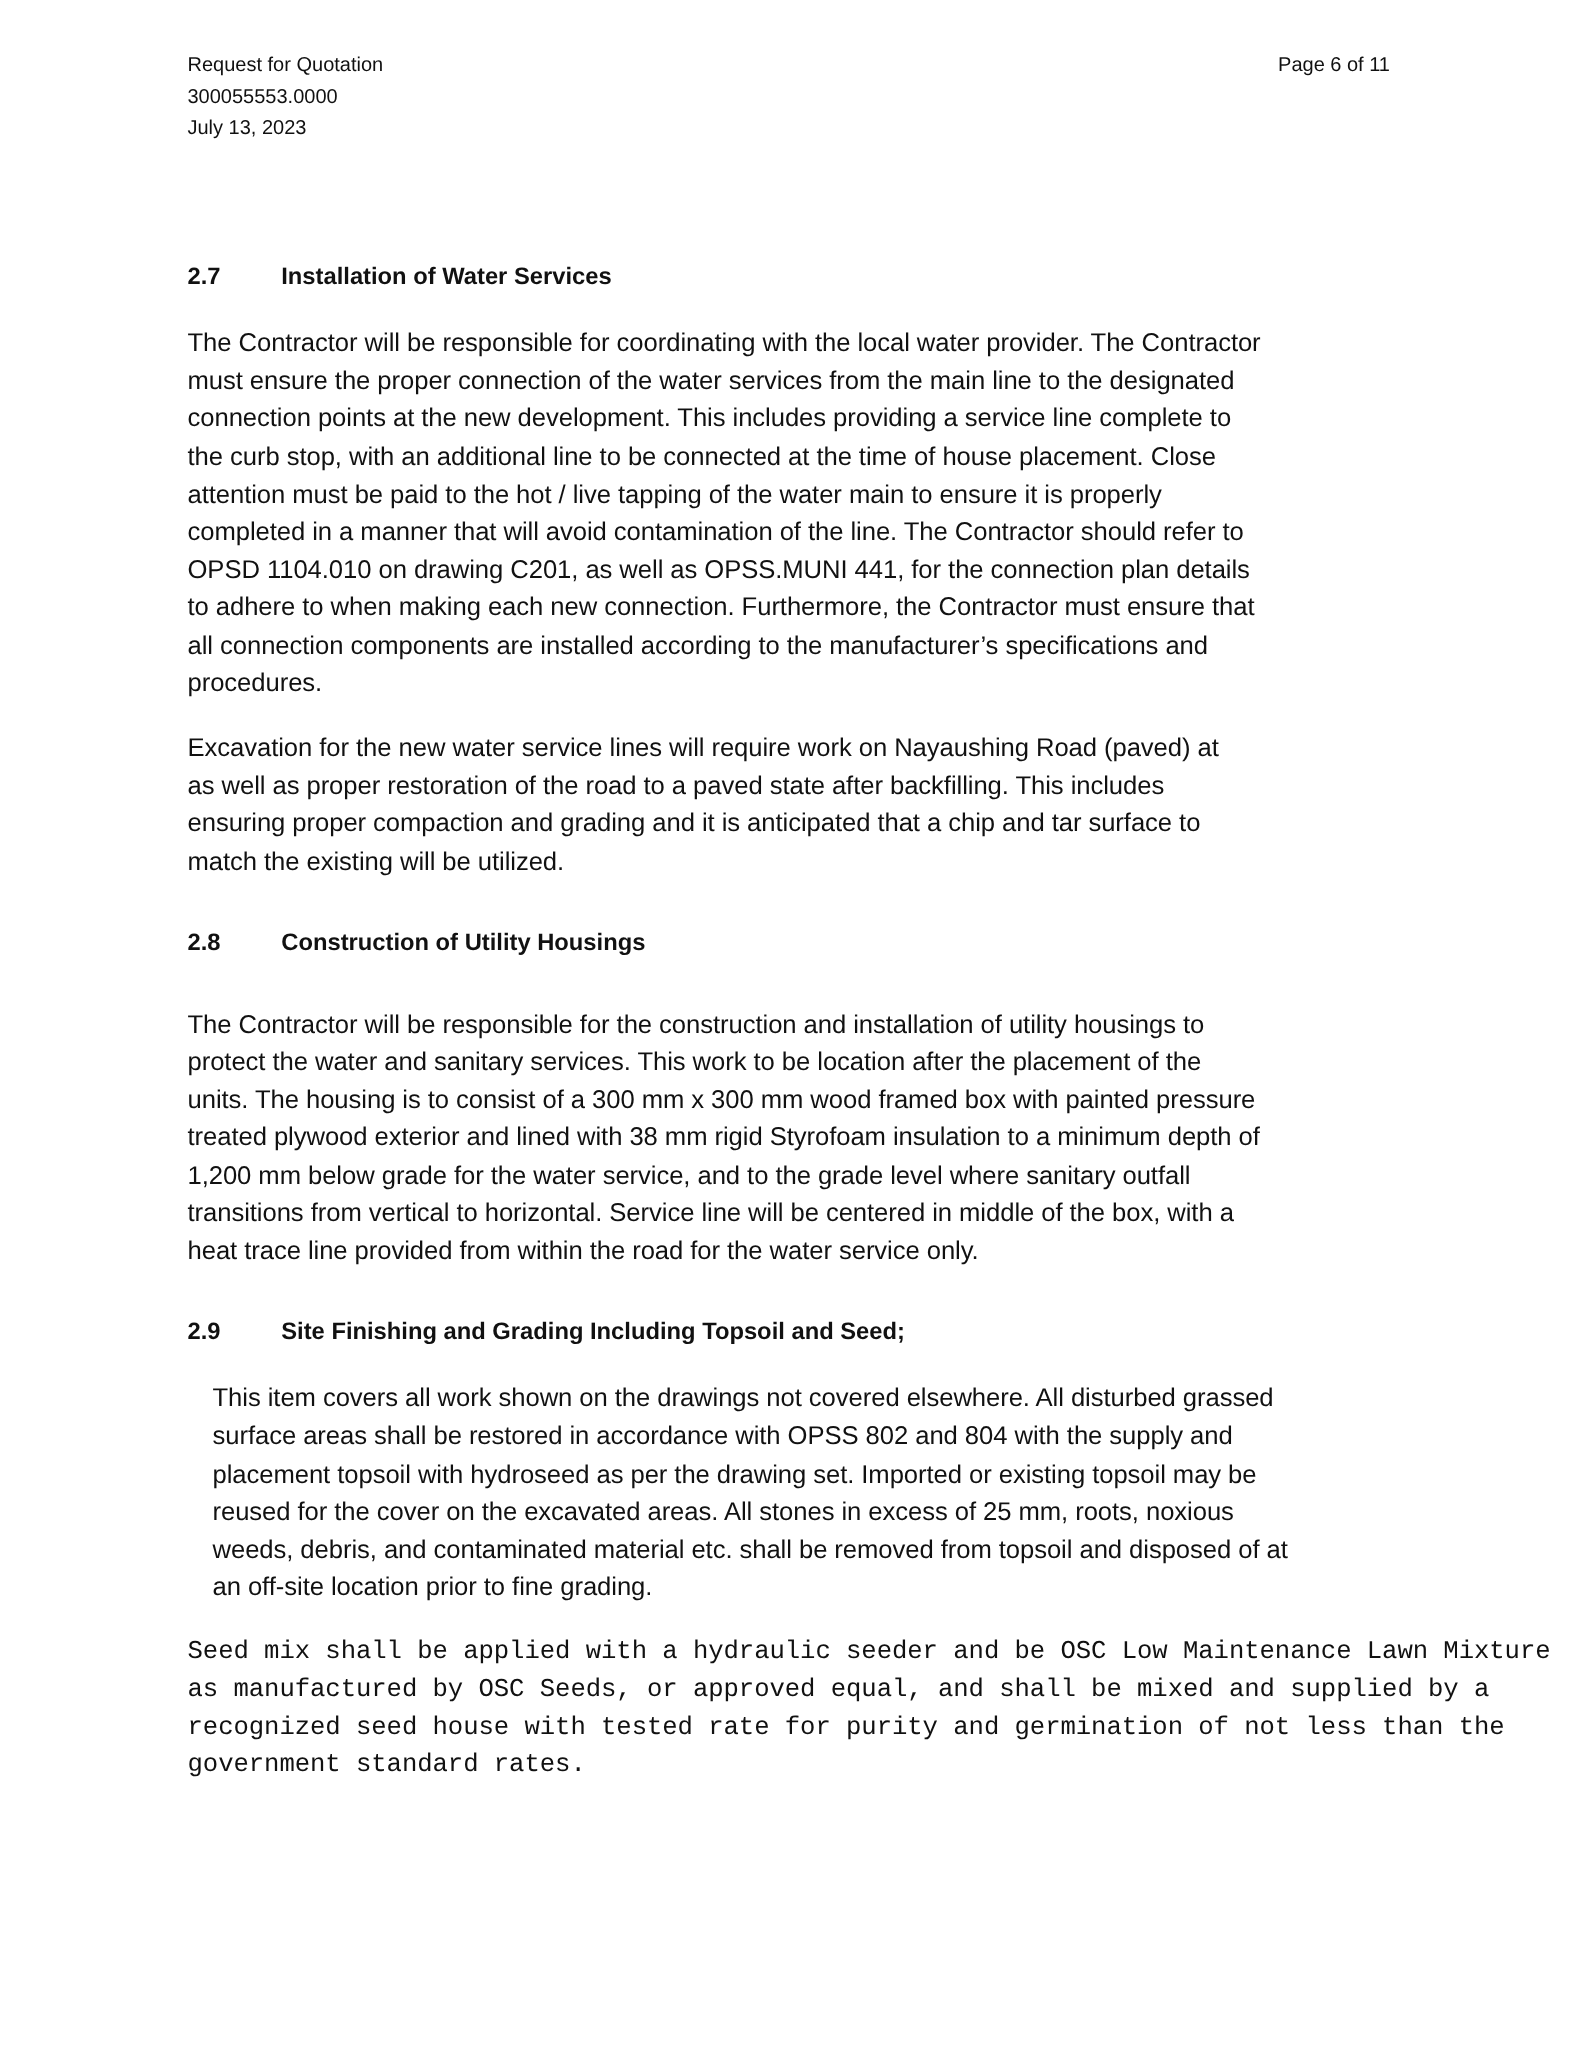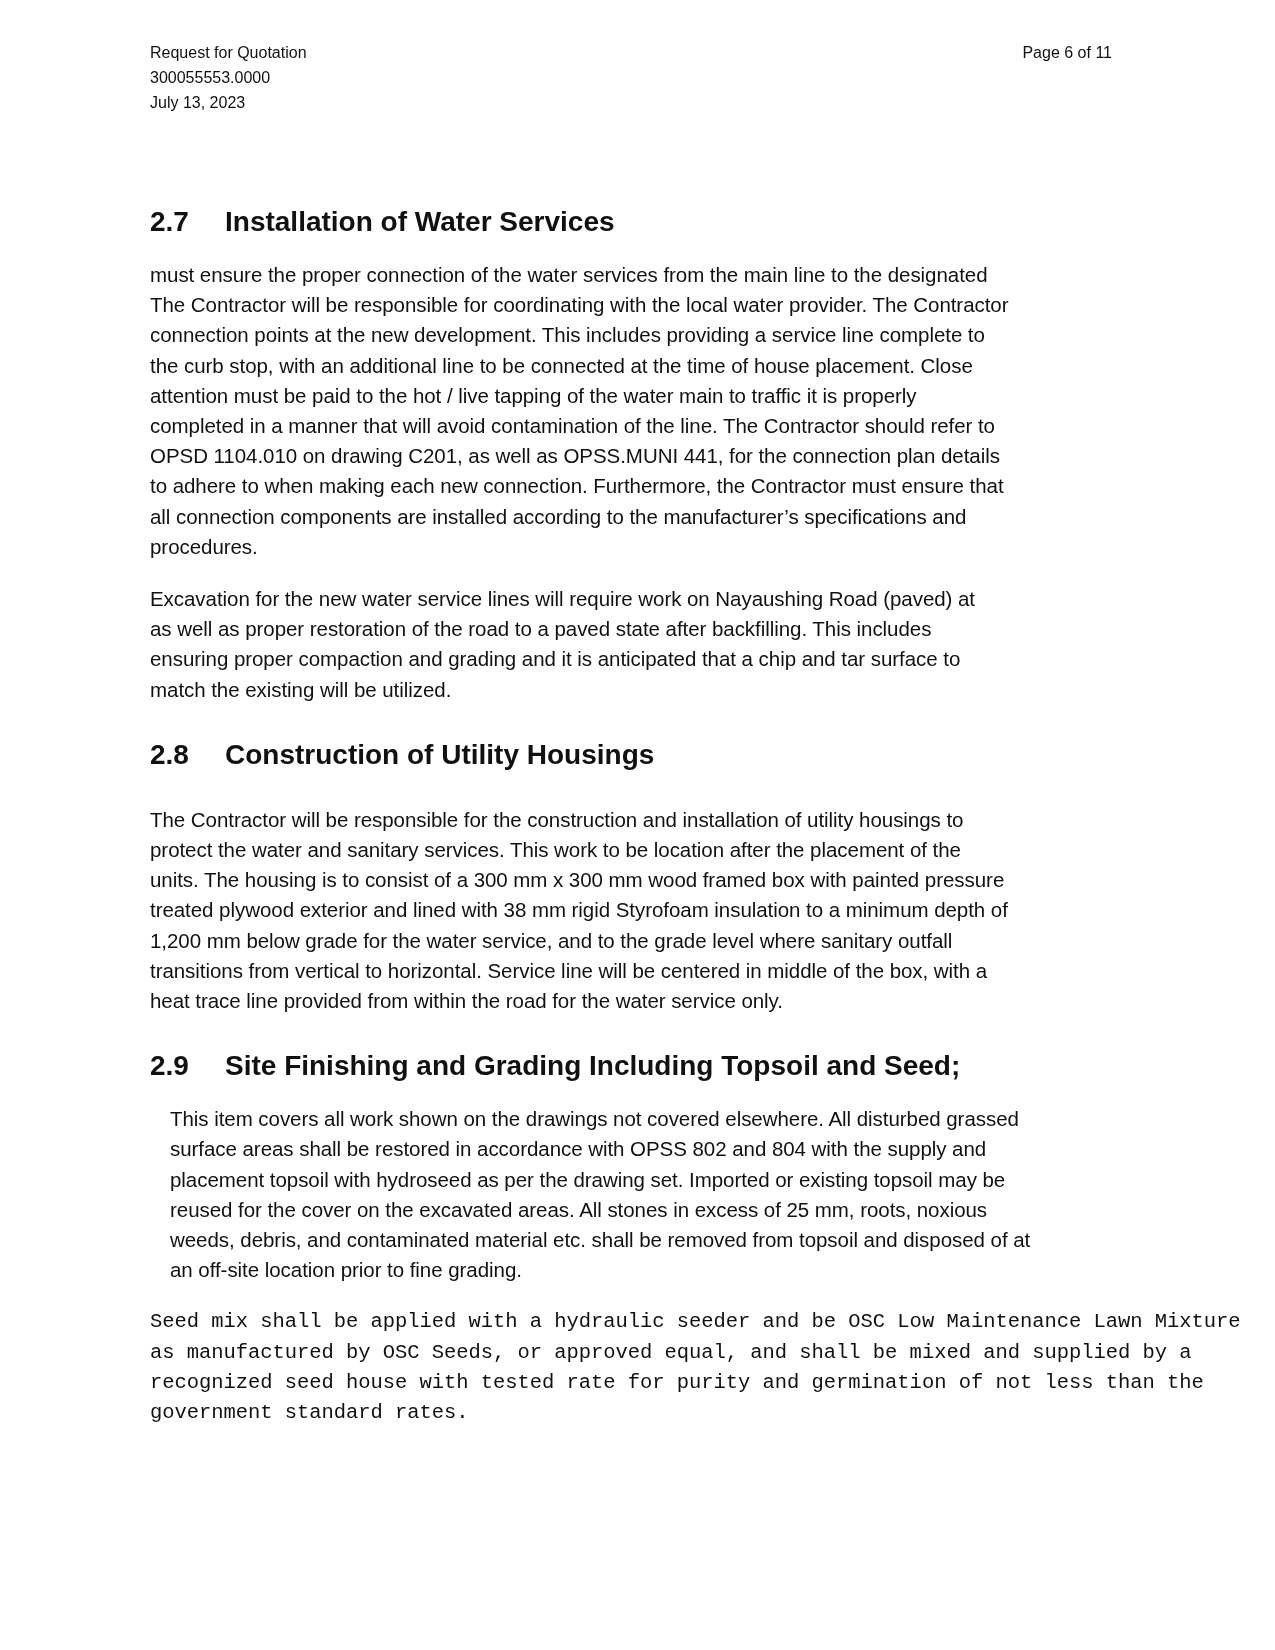--- a/index.html
+++ b/index.html
@@ -31,21 +31,21 @@
       white-space: nowrap;
     }
     .content {
       position: absolute;
       left: 150px;
       top: 208px;
       width: 980px;
     }
     .section-heading {
       font-weight: bold;
-      font-size: 28px;
+      font-size: 19px;
       line-height: 28px;
       margin: 0;
       display: flex;
       align-items: flex-end;
     }
     .section-number {
       width: 75px;
       flex: 0 0 75px;
     }
     .para {
@@ -80,25 +80,25 @@
 </div>
 
 <div class="content">
 
   <section id="sec-27">
     <h2 class="section-heading">
       <span class="section-number">2.7</span>
       <span class="section-title">Installation of Water Services</span>
     </h2>
     <p class="para p1">
+      <span class="line">The Contractor will be responsible for coordinating with the local water provider.  The Contractor</span>
       <span class="line">must ensure the proper connection of the water services from the main line to the designated</span>
-      <span class="line">The Contractor will be responsible for coordinating with the local water provider.  The Contractor</span>
       <span class="line">connection points at the new development.  This includes providing a service line complete to</span>
       <span class="line">the curb stop, with an additional line to be connected at the time of house placement.  Close</span>
-      <span class="line">attention must be paid to the hot / live tapping of the water main to traffic it is properly</span>
+      <span class="line">attention must be paid to the hot / live tapping of the water main to ensure it is properly</span>
       <span class="line">completed in a manner that will avoid contamination of the line.  The Contractor should refer to</span>
       <span class="line">OPSD 1104.010 on drawing C201, as well as OPSS.MUNI 441, for the connection plan details</span>
       <span class="line">to adhere to when making each new connection.  Furthermore, the Contractor must ensure that</span>
       <span class="line">all connection components are installed according to the manufacturer’s specifications and</span>
       <span class="line">procedures.</span>
     </p>
     <p class="para p2">
       <span class="line">Excavation for the new water service lines will require work on Nayaushing Road (paved) at</span>
       <span class="line">as well as proper restoration of the road to a paved state after backfilling.  This includes</span>
       <span class="line">ensuring proper compaction and grading and it is anticipated that a chip and tar surface to</span>

